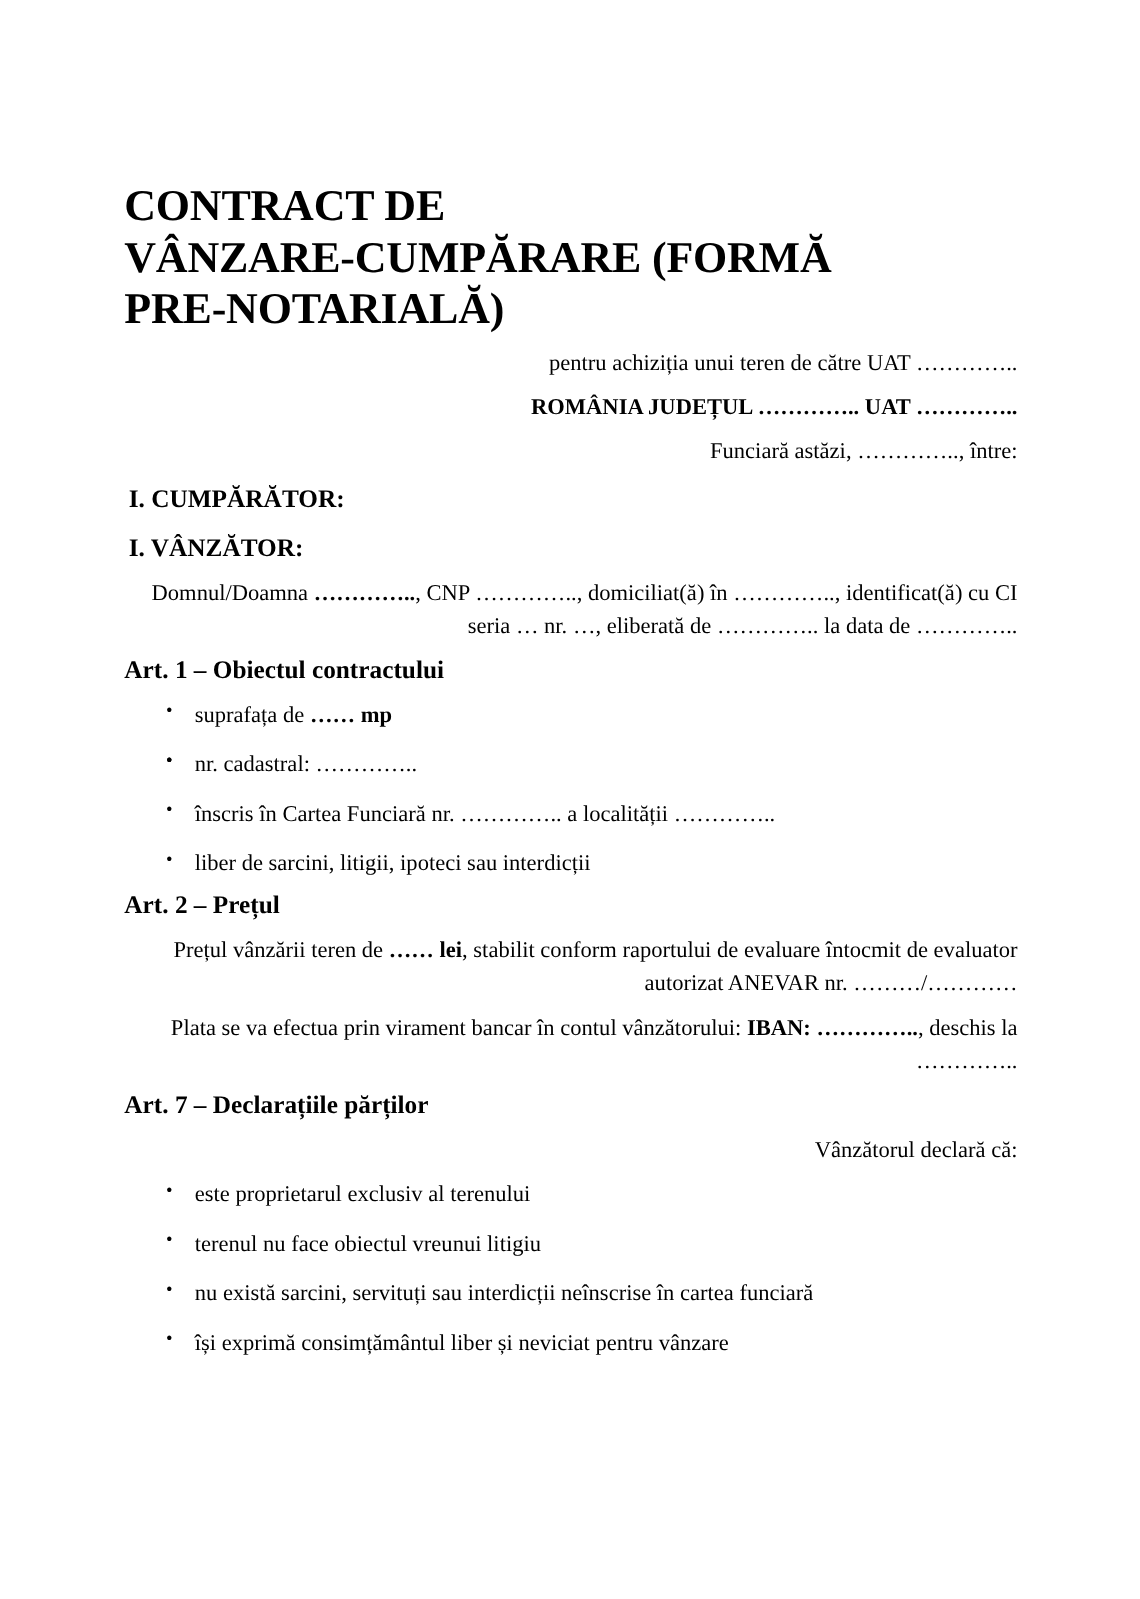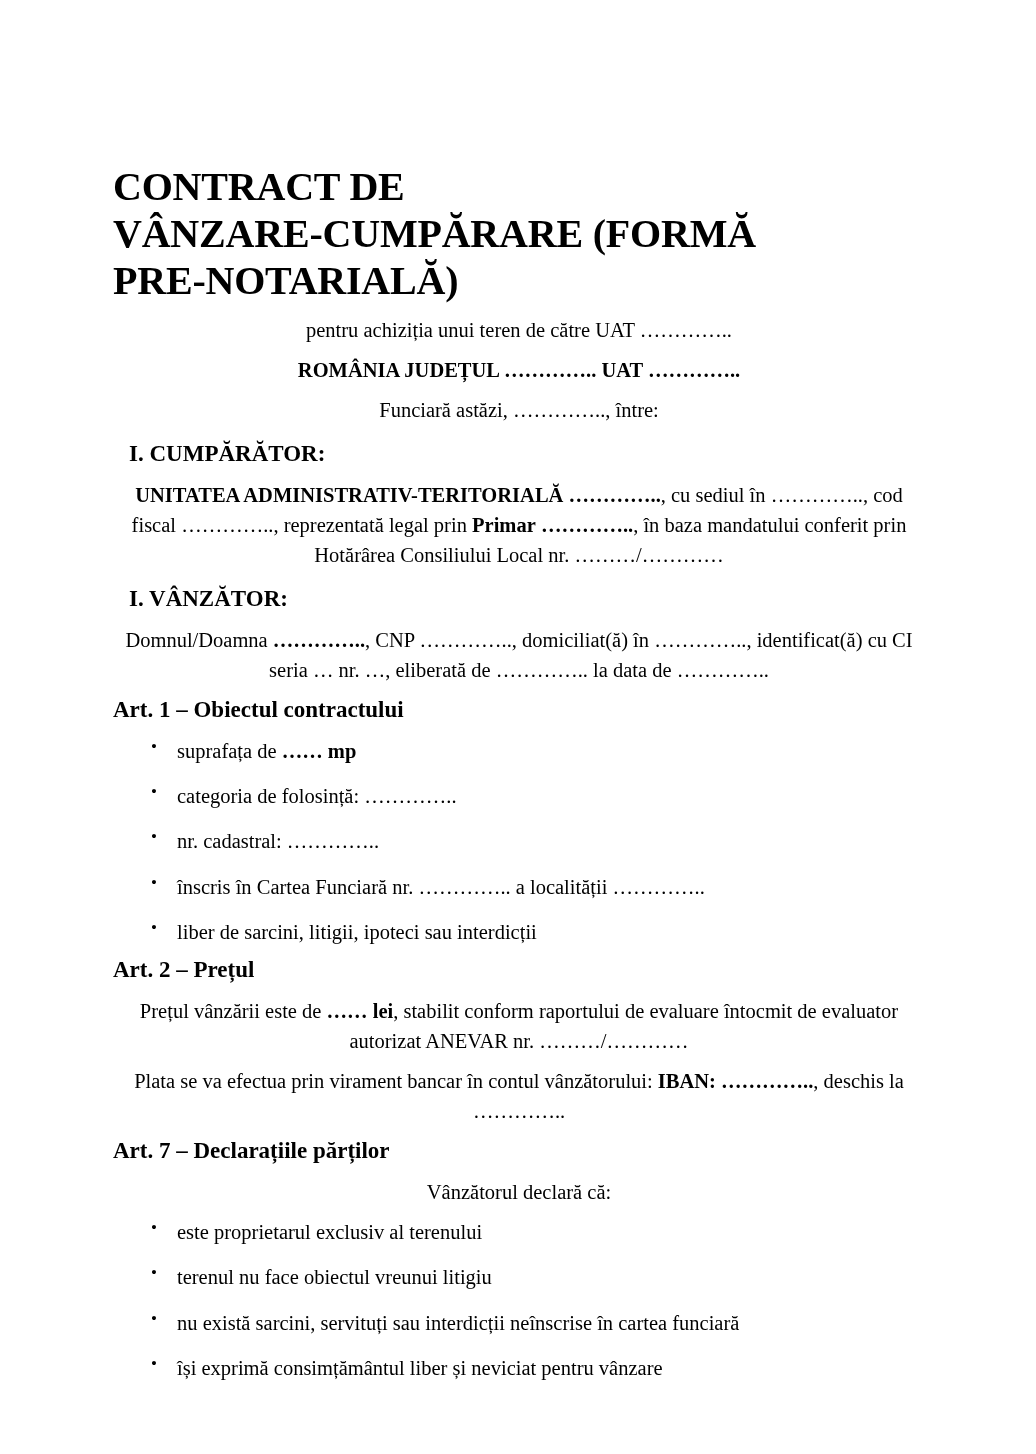--- a/index.html
+++ b/index.html
@@ -27,27 +27,27 @@
     font-weight: bold;
     line-height: 1.18;
     letter-spacing: -0.2px;
     margin: 0 0 10px 0;
     max-width: 730px;
   }
   p.para {
     font-size: 20.5px;
     line-height: 1.47;
     margin: 0 0 10px 0;
-    text-align: center;
+    text-align: right;
   }
   h2.sec {
     font-size: 23px;
     font-weight: bold;
     line-height: 1.3;
-    margin: 14px 0 11px 16px;
+    margin: 14px 0 11px 4px;
   }
   h3.art {
     font-size: 23px;
     font-weight: bold;
     line-height: 1.3;
     margin: 4px 0 11px 0;
   }
   ul.bullets {
     list-style: none;
     margin: 6px 0 8px 0;
@@ -89,57 +89,52 @@
   </p>
 
   <p class="para">
     <span>Funciară astăzi,</span>
     <span>…………..,</span>
     <span>între:</span>
   </p>
 
   <h2 class="sec">I. CUMPĂRĂTOR:</h2>
 
-  <p class="para">
-    <b>UNITATEA ADMINISTRATIV-TERITORIALĂ</b>
-    <b>…………..</b><span>, cu sediul în ………….., cod fiscal ………….., reprezentată legal prin </span><b>Primar</b>
-    <b>…………..</b><span>, în baza mandatului conferit prin Hotărârea Consiliului Local nr. ………/…………</span>
-  </p>
 
   <h2 class="sec">I. VÂNZĂTOR:</h2>
 
   <p class="para">
     <span>Domnul/Doamna </span><b>…………..</b><span>, CNP ………….., domiciliat(ă) în ………….., identificat(ă) cu CI seria … nr. …, eliberată de ………….. la data de …………..</span>
   </p>
 
   <h3 class="art">Art. 1 – Obiectul contractului</h3>
 
 
   <ul class="bullets">
     <li>
       <span class="bullet-mark">•</span><span>suprafața de </span><b>…… mp</b>
     </li>
     <li>
-      <span class="bullet-mark">•</span><span>categoria de folosință: …………..</span>
+      <span class="bullet-mark">•</span>
     </li>
     <li>
       <span class="bullet-mark">•</span><span>nr. cadastral: …………..</span>
     </li>
     <li>
       <span class="bullet-mark">•</span><span>înscris în Cartea Funciară nr. ………….. a localității …………..</span>
     </li>
     <li>
       <span class="bullet-mark">•</span><span>liber de sarcini, litigii, ipoteci sau interdicții</span>
     </li>
   </ul>
 
   <h3 class="art">Art. 2 – Prețul</h3>
 
   <p class="para">
-    <span>Prețul vânzării este de </span><b>…… lei</b><span>, stabilit conform raportului de evaluare întocmit de evaluator autorizat ANEVAR nr. ………/…………</span>
+    <span>Prețul vânzării teren de </span><b>…… lei</b><span>, stabilit conform raportului de evaluare întocmit de evaluator autorizat ANEVAR nr. ………/…………</span>
   </p>
 
   <p class="para">
     <span>Plata se va efectua prin virament bancar în contul vânzătorului: </span><b>IBAN: …………..</b><span>, deschis la …………..</span>
   </p>
 
   <h3 class="art">Art. 7 – Declarațiile părților</h3>
 
   <p class="para">Vânzătorul declară că:</p>
 

